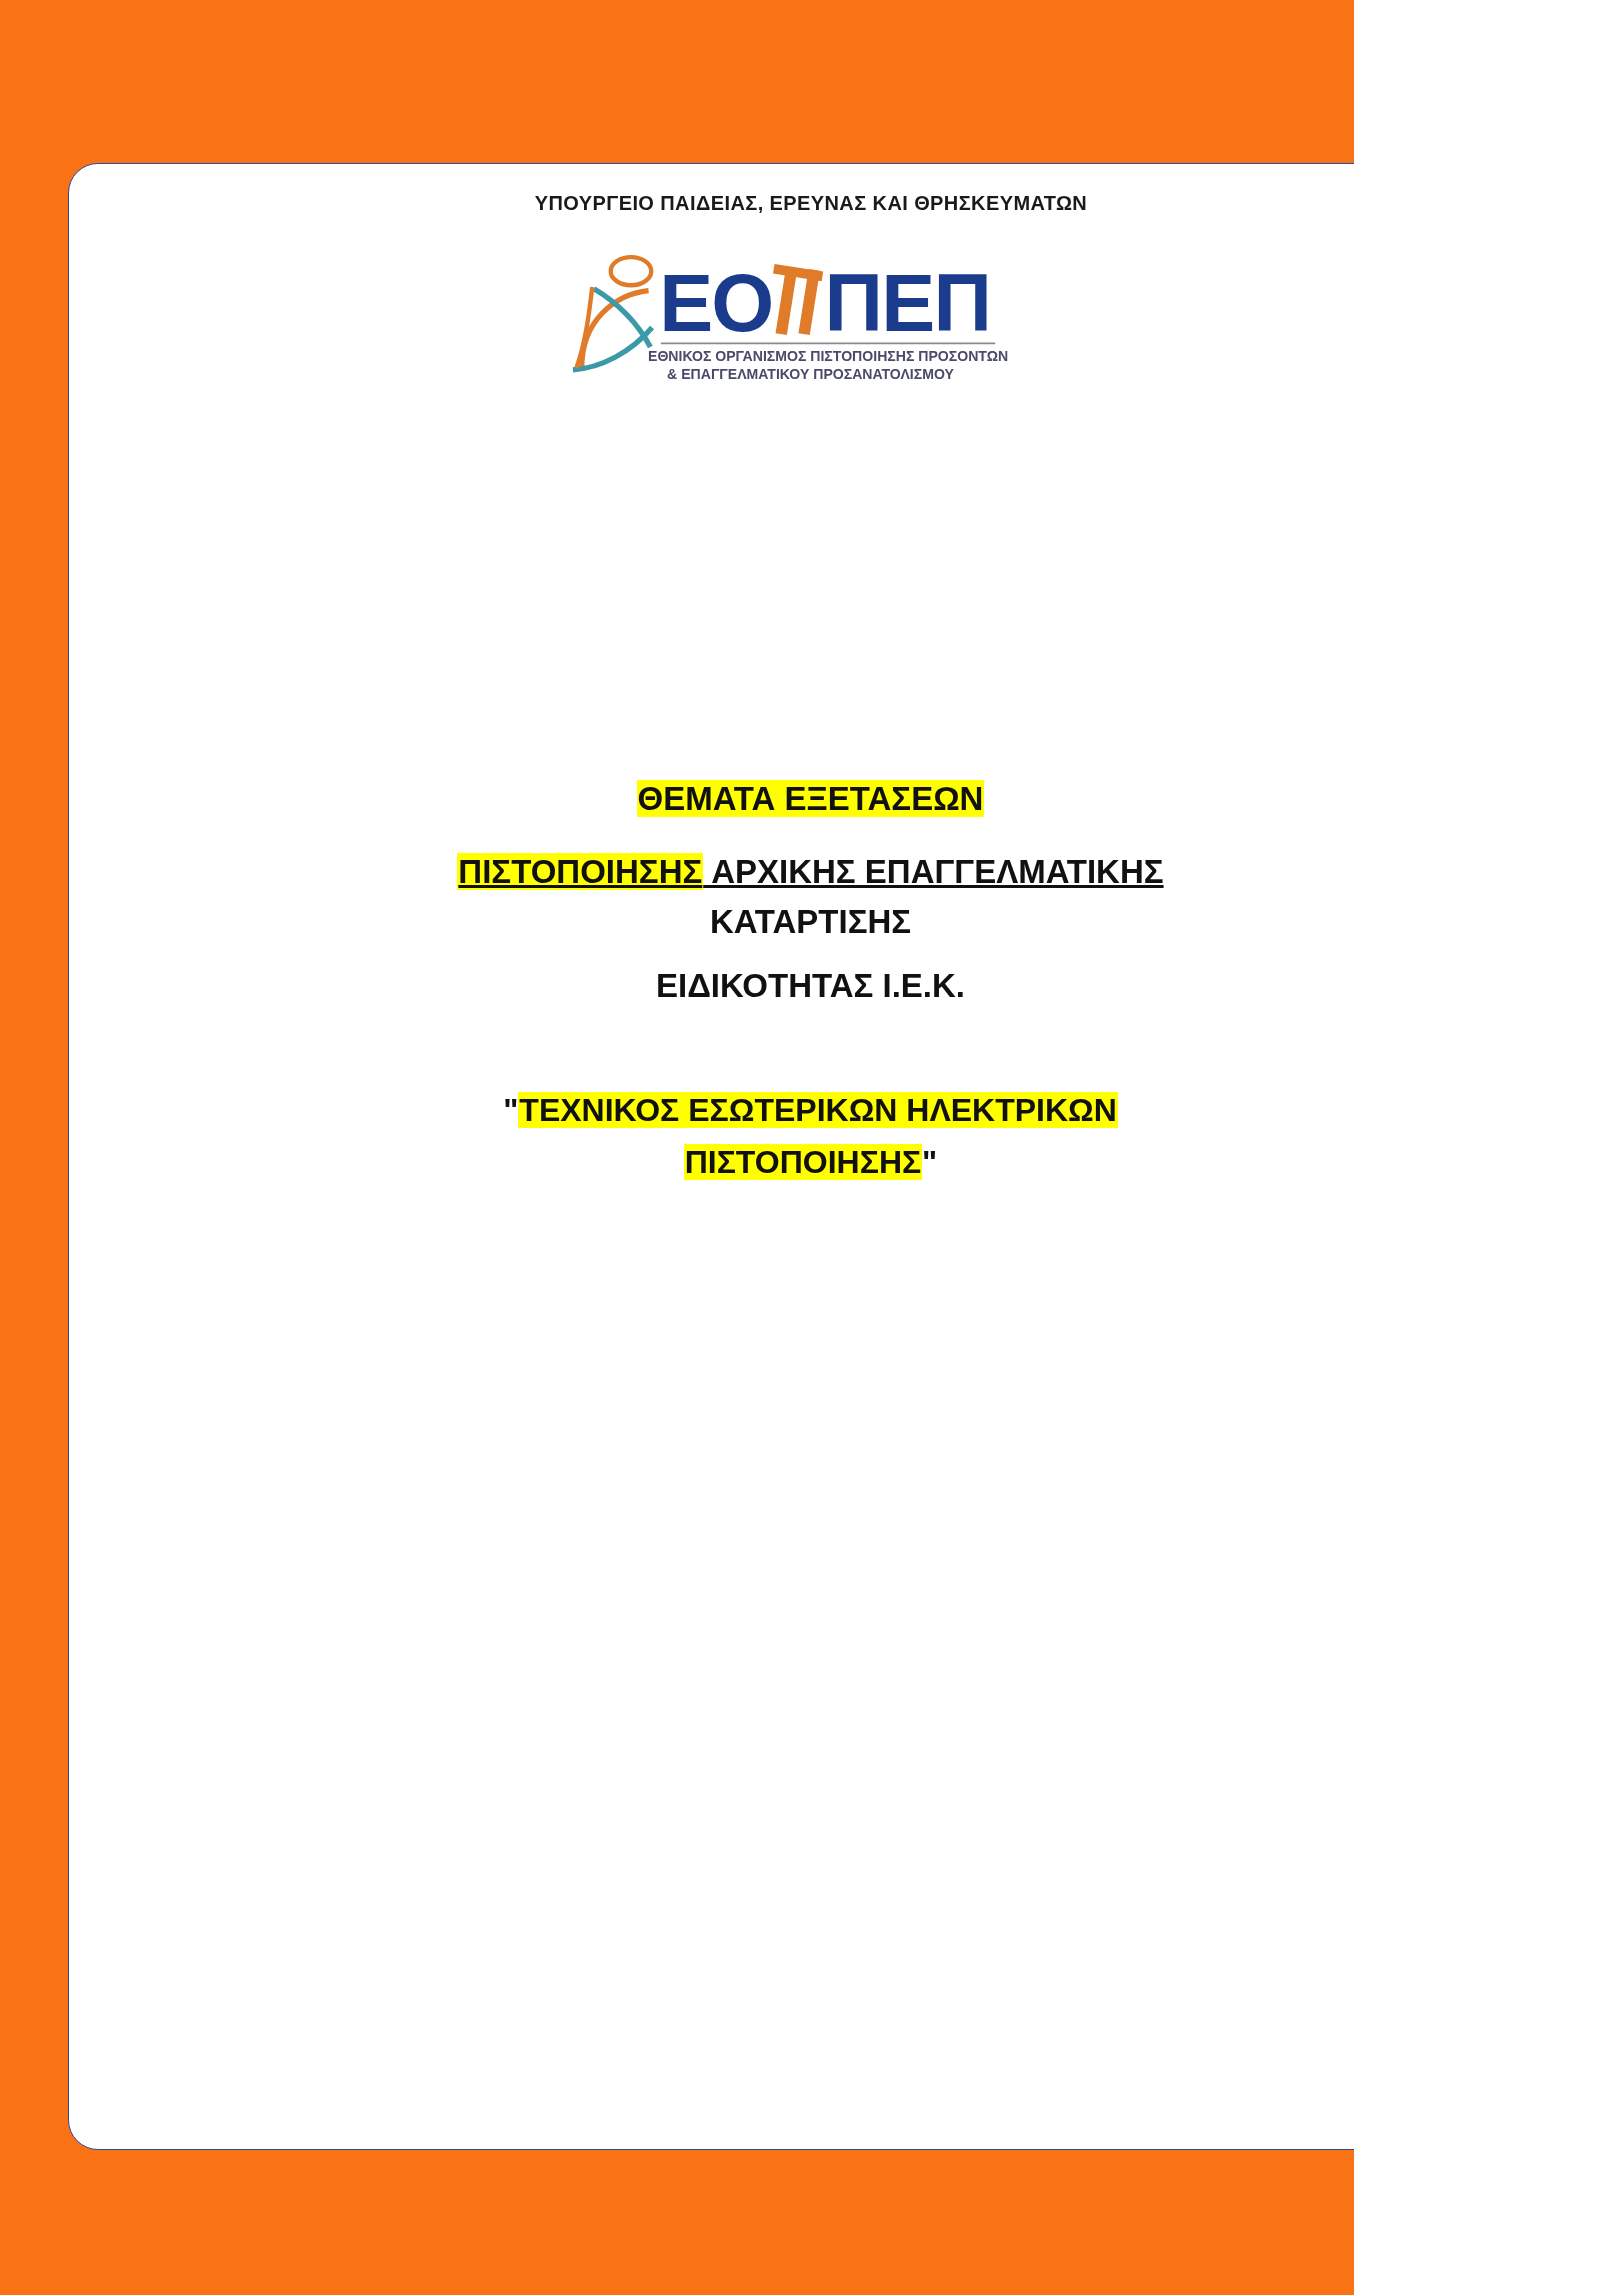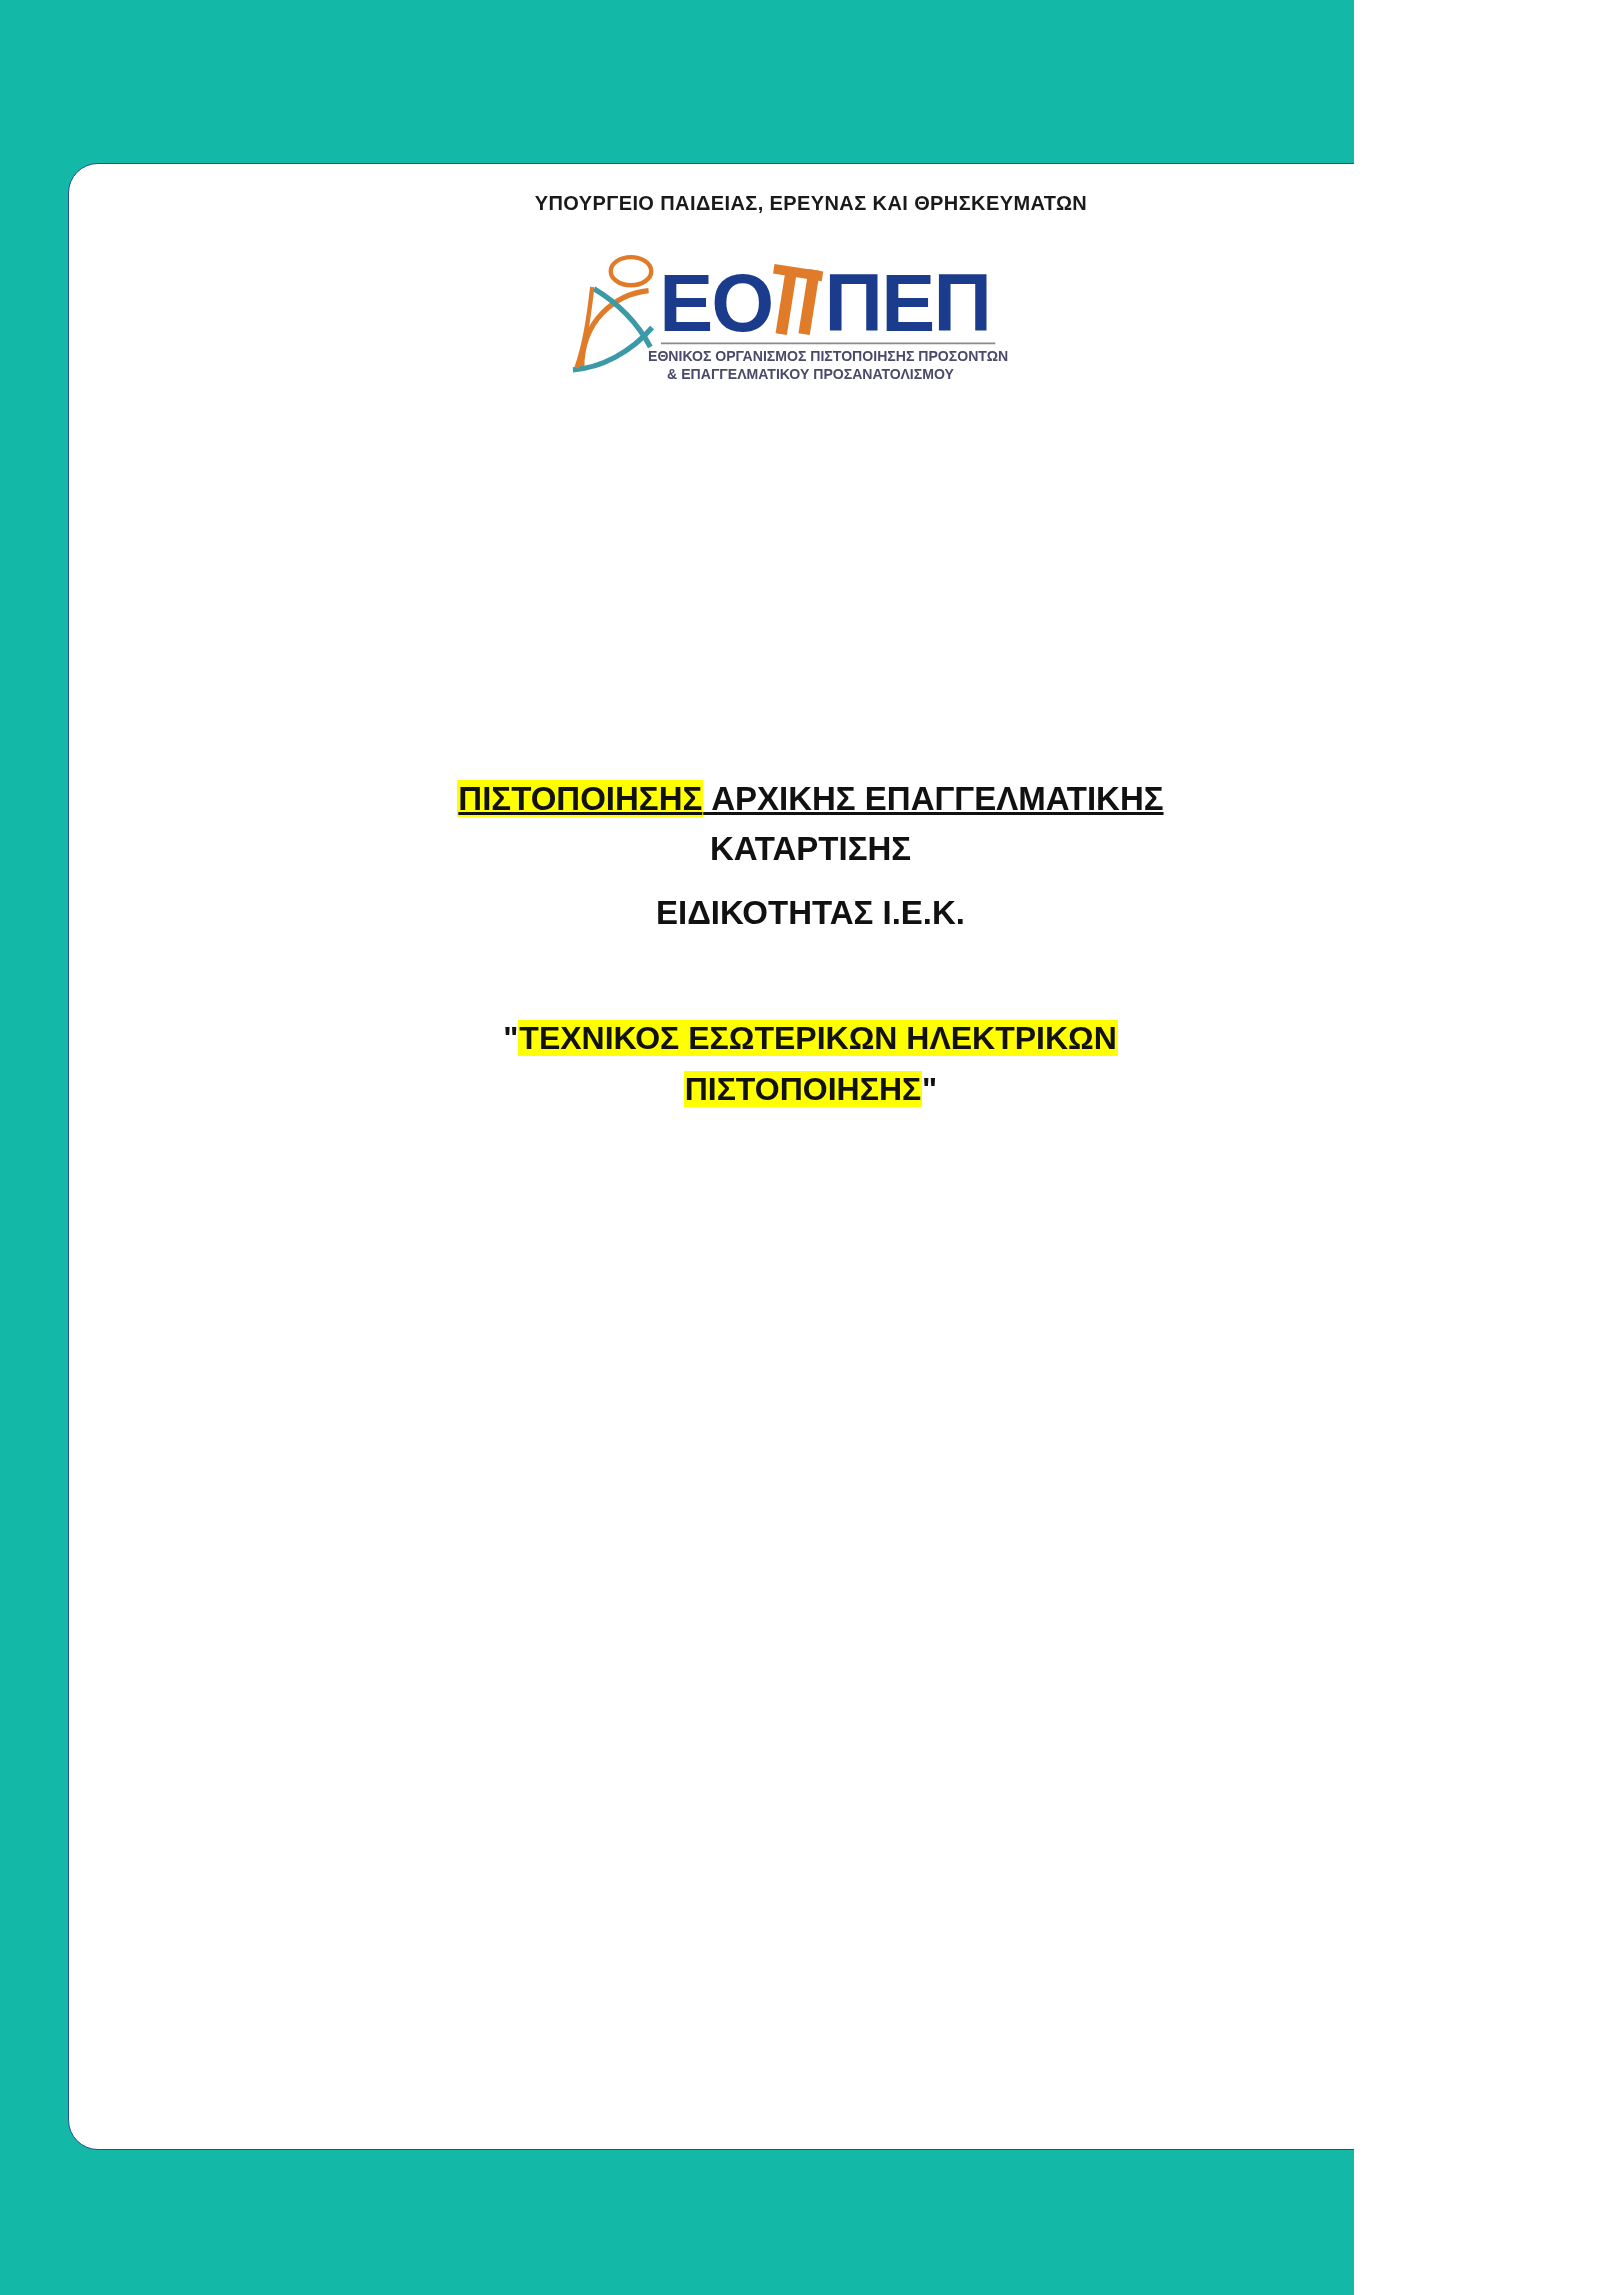--- a/index.html
+++ b/index.html
@@ -11,21 +11,21 @@
     width: 1622px;
     height: 2295px;
     font-family: "Liberation Sans", sans-serif;
     -webkit-font-smoothing: antialiased;
   }
 
   .page {
     position: relative;
     width: 1354px;
     height: 2295px;
-    background: #14b8a6;
+    background: #f97316;
     overflow: hidden;
   }
 
   
   .doc-frame {
     position: absolute;
     left: 68px;
     top: 163px;
     width: 1482px;
     height: 1987px;
@@ -134,20 +134,23 @@
       <text x="316" y="108" font-family="Liberation Sans, sans-serif" font-size="92" font-weight="bold" fill="#1b3c8c" letter-spacing="-2">ΠΕΠ</text>
 
       <line x1="130" y1="122" x2="510" y2="122" stroke="#8a8a8a" stroke-width="2"></line>
       <text x="320" y="142" text-anchor="middle" font-family="Liberation Sans, sans-serif" font-size="16" font-weight="bold" fill="#4a4a6a">ΕΘΝΙΚΟΣ ΟΡΓΑΝΙΣΜΟΣ ΠΙΣΤΟΠΟΙΗΣΗΣ ΠΡΟΣΟΝΤΩΝ</text>
       <text x="300" y="162" text-anchor="middle" font-family="Liberation Sans, sans-serif" font-size="16" font-weight="bold" fill="#4a4a6a">&amp; ΕΠΑΓΓΕΛΜΑΤΙΚΟΥ ΠΡΟΣΑΝΑΤΟΛΙΣΜΟΥ</text>
     </svg>
   </div>
 
   <div class="title-block">
 
+    <div class="title-line t1">
+      <span class="hl">ΘΕΜΑΤΑ ΕΞΕΤΑΣΕΩΝ </span>
+    </div>
 
     <div class="title-line t2">
       <span class="hl">ΠΙΣΤΟΠΟΙΗΣΗΣ</span><span> ΑΡΧΙΚΗΣ ΕΠΑΓΓΕΛΜΑΤΙΚΗΣ</span>
     </div>
 
     <div class="title-line t3">ΚΑΤΑΡΤΙΣΗΣ</div>
 
     <div class="title-line t4">ΕΙΔΙΚΟΤΗΤΑΣ Ι.Ε.Κ.</div>
 
     <div class="title-line t5">

